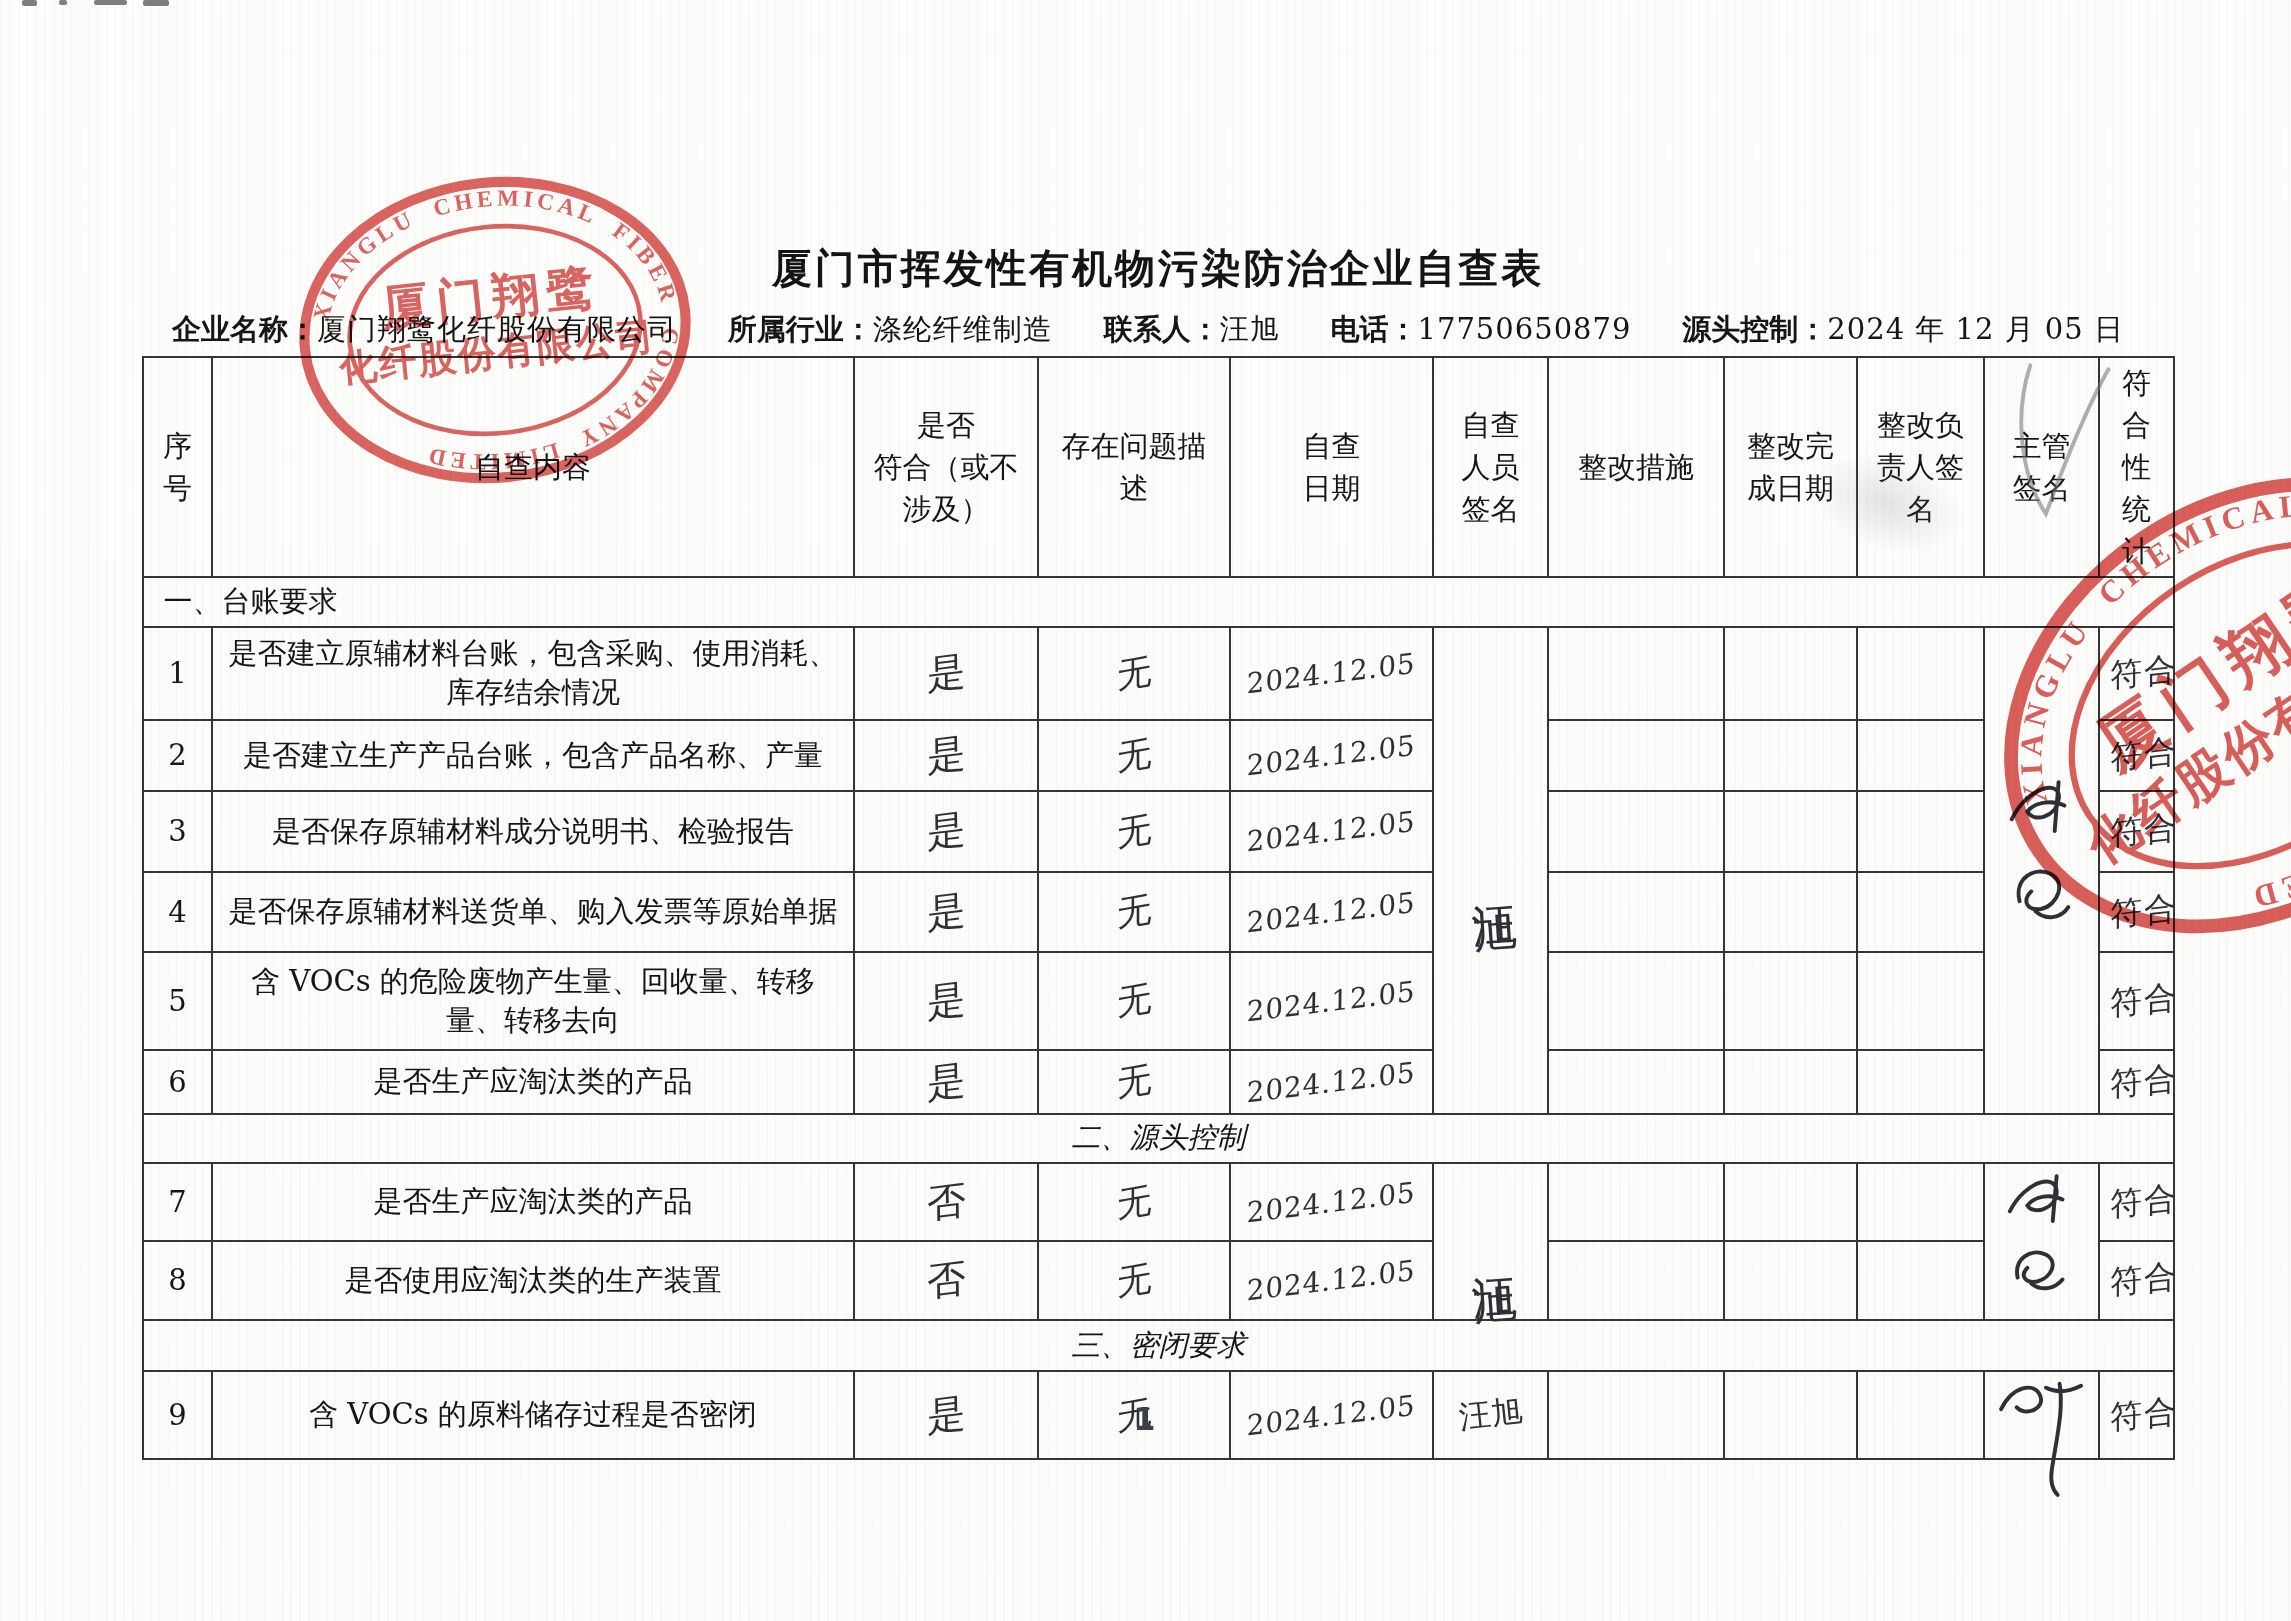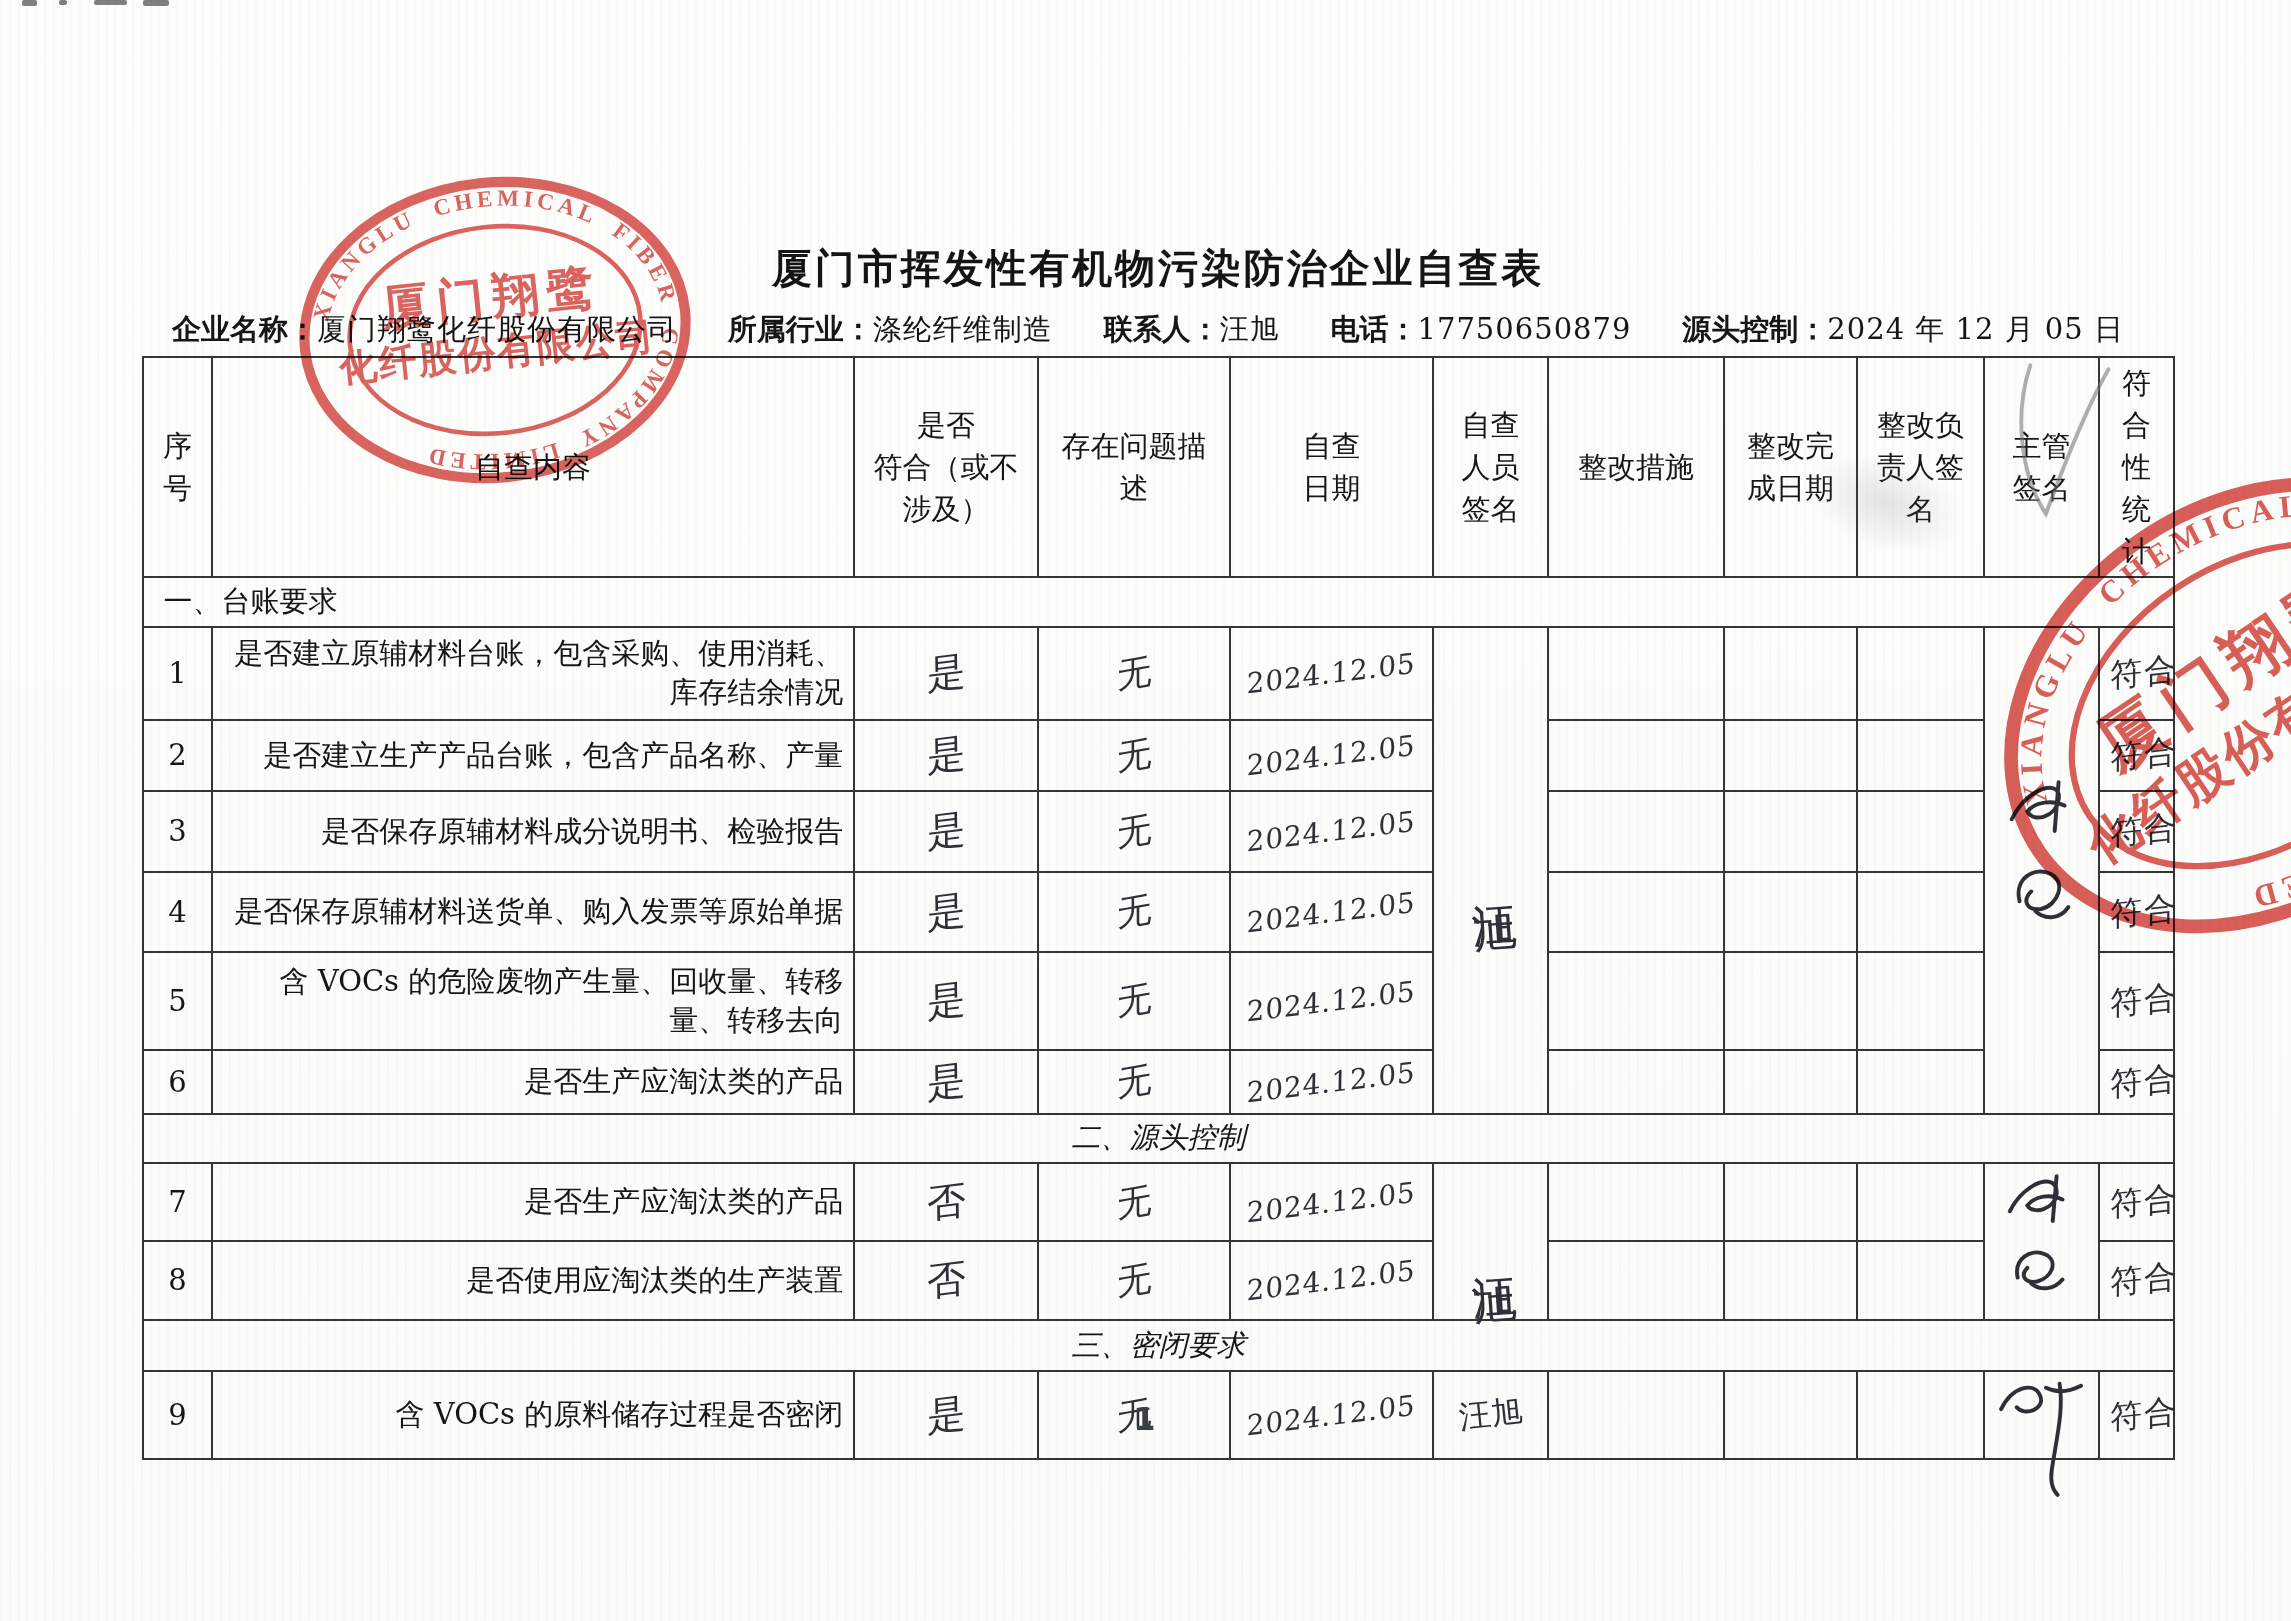--- a/index.html
+++ b/index.html
@@ -39,21 +39,21 @@
     border:2.5px solid #353535;
     vertical-align:middle;
     padding:3.9px 9.8px;
     background:transparent;
   }
   table.form th{
     font-weight:400;text-align:center;white-space:pre-line;line-height:1.45;
     font-size:29px;
   }
   td.cell-no{text-align:center;}
-  td.cell-content{text-align:right;padding-left:17.6px;line-height:1.35;}
+  td.cell-content{text-align:center;padding-left:17.6px;line-height:1.35;}
   td.cell-center{text-align:center;}
   tr.section-row td{font-size:29px;}
   tr.section-row td.sec-left{text-align:left;padding-left:19.6px;margin-left:11px;}
   tr.section-row td.sec-center{text-align:center;font-style:italic;}
 
   
   .hw{
     display:inline-block;
     font-family:"DejaVu Serif",serif;
     color:#2f2f38;

